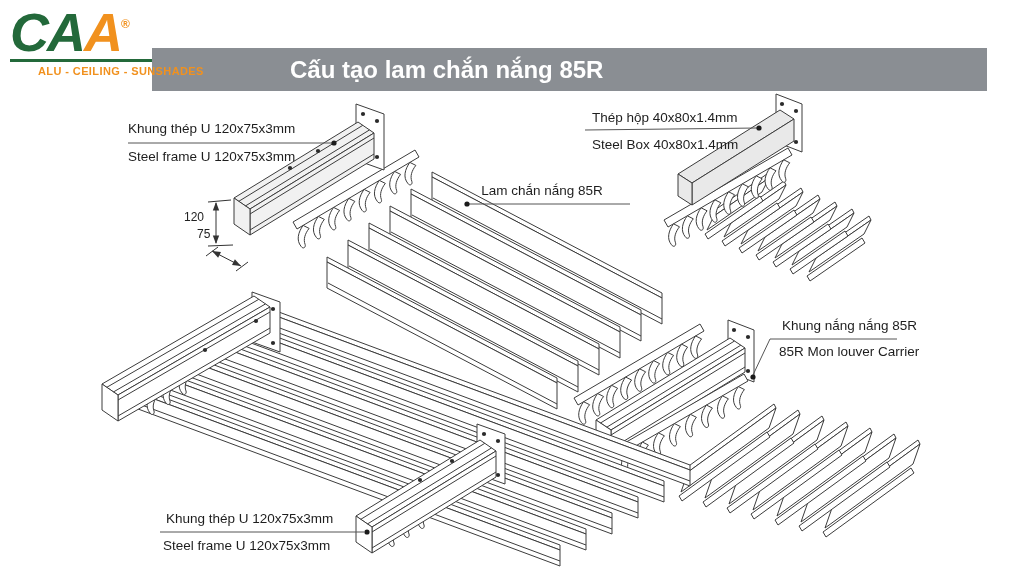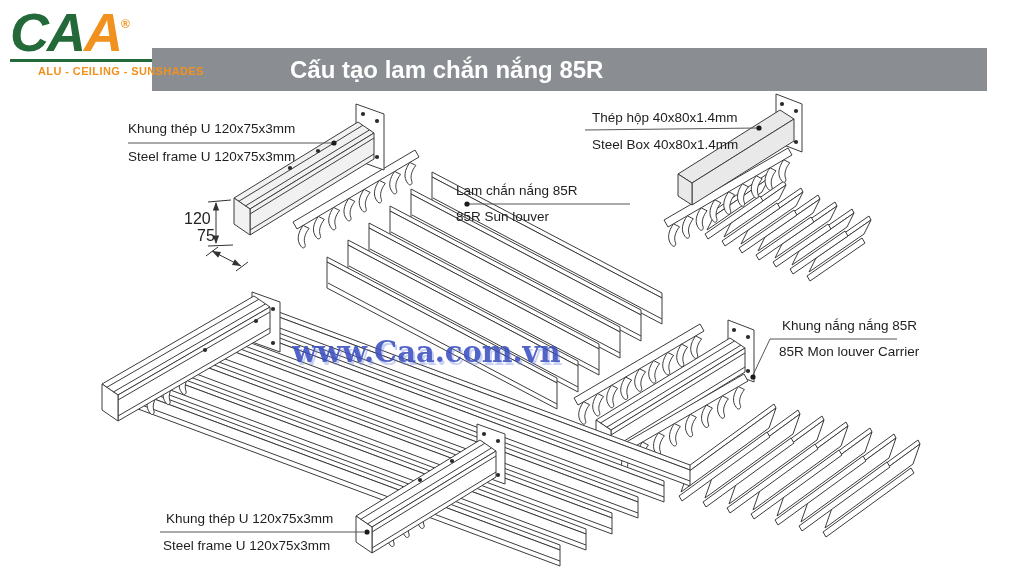--- a/index.html
+++ b/index.html
@@ -19,24 +19,24 @@
   
   .header-bar{position:absolute;left:152px;top:7px;width:835px;height:43px;z-index:2;margin-top:41px;}
   .header-title{font-size:24px;font-weight:bold;line-height:43px;padding-left:138px;
                 white-space:nowrap;}
 
   
   #diagram{position:absolute;left:0;top:0;z-index:1;}
 
   
   .lbl{position:absolute;font-size:13.5px;color:#1e1e1e;white-space:nowrap;z-index:6;}
-  .lbl-r{text-align:left;width:172px;}
-
-  
-  .dim{position:absolute;font-size:16px;color:#222;z-index:6;}
+  .lbl-r{text-align:center;width:172px;}
+
+  
+  .dim{position:absolute;font-size:12px;color:#222;z-index:6;}
 
   
   .watermark{position:absolute;left:292px;top:335px;z-index:5;
              font-family:"DejaVu Serif","Liberation Serif",serif;
              font-size:29px;font-weight:bold;opacity:.88;white-space:nowrap;
              text-shadow:2px 3px 0 rgba(120,140,225,.45);}
 </style>
 </head>
 <body>
 
@@ -275,26 +275,24 @@
       </g>
     </svg>
 
   <div class="lbl" style="left:128px;top:121px">Khung thép U 120x75x3mm</div>
   <div class="lbl" style="left:128px;top:149px">Steel frame U 120x75x3mm</div>
 
   <div class="lbl" style="left:592px;top:110px">Thép hộp 40x80x1.4mm</div>
   <div class="lbl" style="left:592px;top:137px">Steel Box 40x80x1.4mm</div>
 
   <div class="lbl lbl-r" style="left:456px;top:183px">Lam chắn nắng 85R</div>
-  <div class="lbl lbl-r" style="left:456px;top:209px">85R Sun louver</div>
 
   <div class="lbl" style="left:782px;top:318px">Khung nắng nắng 85R</div>
   <div class="lbl" style="left:779px;top:344px">85R Mon louver Carrier</div>
 
   <div class="lbl" style="left:166px;top:511px">Khung thép U 120x75x3mm</div>
   <div class="lbl" style="left:163px;top:538px">Steel frame U 120x75x3mm</div>
 
   <div class="dim" style="left:184px;top:210px">120</div>
   <div class="dim" style="left:197px;top:227px">75</div>
 
-  <div class="watermark" style="color: rgb(59, 79, 193);">www.Caa.com.vn</div>
 
 </div>
 
 </body></html>

